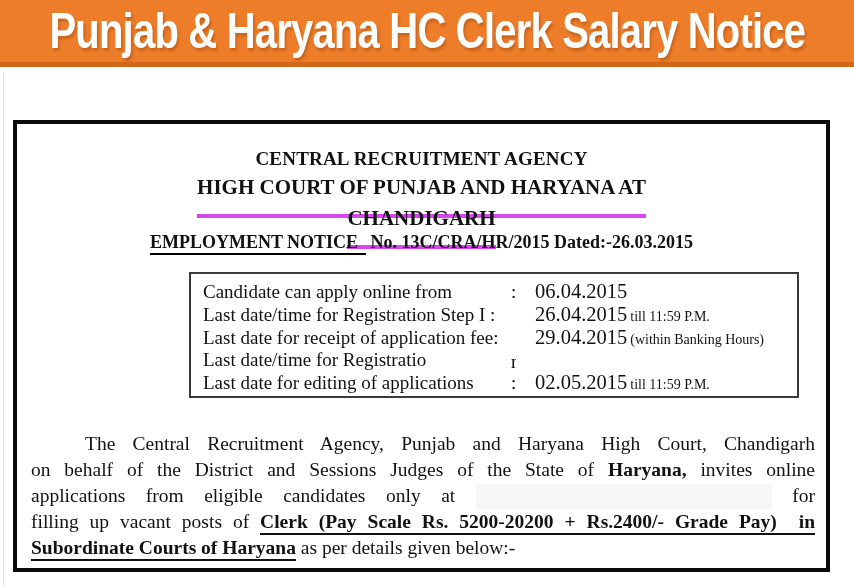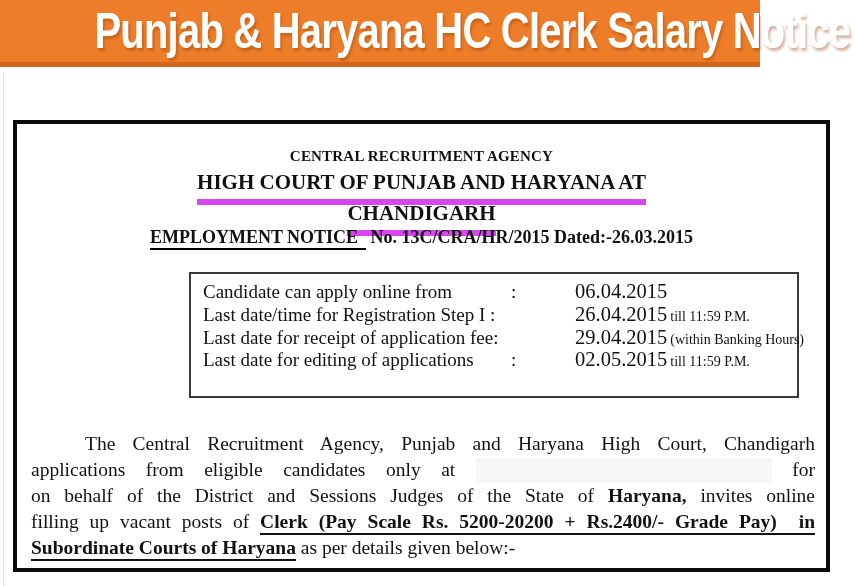--- a/index.html
+++ b/index.html
@@ -1,22 +1,22 @@
 <!DOCTYPE html>
 <html><head>
 <meta charset="utf-8">
 <style>
   * { margin:0; padding:0; box-sizing:border-box; }
   html,body { width:854px; height:586px; background:#ffffff; overflow:hidden;
               font-family:"Liberation Serif", serif; color:#111; }
 
   
-  .banner { position:absolute; left:0; top:0; width:760px; height:67px;
+  .banner { position:absolute; left:0; top:0; width:854px; height:67px;
             background:#ee7d2a; border-bottom:5px solid #d2661b;
-            display:flex; align-items:center; }
+            display:flex; align-items:center; justify-content:center; }
   .banner-title { font-family:"Liberation Sans", sans-serif; font-weight:bold;
                   font-size:50px; color:#ffffff; white-space:nowrap;
                   letter-spacing:-1px; line-height:62px;
                   transform:scaleX(0.80); transform-origin:center center;
                   text-shadow:2px 3px 3px rgba(140,60,0,0.38); }
 
   
   .page-edge { position:absolute; left:3px; top:72px; width:1px; height:514px;
                background:#e6e6e6; }
 
@@ -27,37 +27,37 @@
   
   .logo { position:absolute; left:50px; top:408px; white-space:nowrap;
           font-family:"DejaVu Sans", sans-serif; font-weight:bold;
           font-size:52px; letter-spacing:-1px;
           transform:rotate(-90deg) scale(0.76,1); transform-origin:0 0; }
   .logo .black { color:#1d1d1d; }
   .logo .orange { color:#e96d14; }
 
   
   .head-block { position:absolute; left:0; top:24px; width:809px; text-align:center; }
-  .agency { font-size:15px; font-weight:bold; letter-spacing:0.2px; }
+  .agency { font-size:19px; font-weight:bold; letter-spacing:0.2px; }
   .court-line { font-size:21px; font-weight:bold; line-height:28px; margin-top:3px; }
-  .court-line span { border-bottom:6px solid #d946ef; padding-bottom:5px; }
+  .court-line span { border-bottom:4px solid #d946ef; padding-bottom:15px; }
   .notice-line { font-size:18px; font-weight:bold; }
   .notice-line .nl-label { border-bottom:2px solid #000; padding:0 8px 1px 0; }
 
   
   .schedule { position:absolute; left:172px; top:148px; width:610px; height:126px;
               border:2px solid #3a3a3a; padding:7px 0 0 12px; font-size:19px; }
   .s-row { position:relative; height:22.8px; white-space:nowrap; }
   .s-lbl { display:inline-block; min-width:308px; }
   .s-sep { display:inline-block; width:14px; }
   .s-sep:empty { width:0; }
   .s-clip { display:inline-block; width:5px; height:20px; overflow:hidden;
             vertical-align:bottom; }
   .s-clip:empty { display:none; }
-  .s-val { position:absolute; left:372px; top:-1px; font-size:20.5px; }
+  .s-val { position:absolute; left:332px; top:-1px; font-size:20.5px; }
   .s-note { font-size:14px; margin-left:3px; }
 
   
   .para { position:absolute; left:14px; top:307px; width:784px;
           font-size:19.5px; line-height:26px; }
   .p-line { text-align:justify; text-align-last:justify; white-space:normal; }
   .p-line.first { text-indent:54px; }
   .p-line.last { text-align-last:left; }
   .b { font-weight:bold; }
   .bu { font-weight:bold; border-bottom:2px solid #111; padding-bottom:1px; }
@@ -81,24 +81,25 @@
     <div class="agency">CENTRAL RECRUITMENT AGENCY</div>
     <div class="court-line"><span>HIGH COURT OF PUNJAB AND HARYANA AT</span></div>
     <div class="court-line"><span>CHANDIGARH</span></div>
     <div class="notice-line"><span class="nl-label">EMPLOYMENT NOTICE</span> <span>No. 13C/CRA/HR/2015 Dated:-26.03.2015</span></div>
   </div>
 
   <div class="schedule">
     <div class="s-row"><span class="s-lbl">Candidate can apply online from</span><span class="s-sep">:</span><span class="s-val"><span>06.04.2015</span><span class="s-note"></span></span></div>
     <div class="s-row"><span class="s-lbl">Last date/time for Registration Step I :</span><span class="s-sep"></span><span class="s-val"><span>26.04.2015</span><span class="s-note">till 11:59 P.M.</span></span></div>
     <div class="s-row"><span class="s-lbl">Last date for receipt of application fee:</span><span class="s-sep"></span><span class="s-val"><span>29.04.2015</span><span class="s-note">(within Banking Hours)</span></span></div>
+    <div class="s-row"><span class="s-lbl">Last date/time for Registratio</span><span class="s-sep"></span><span class="s-clip">n</span><span class="s-val"><span></span><span class="s-note"></span></span></div>
     <div class="s-row"><span class="s-lbl">Last date for editing of applications</span><span class="s-sep">:</span><span class="s-val"><span>02.05.2015</span><span class="s-note">till 11:59 P.M.</span></span></div>
   </div>
 
   <div class="para">
     <div class="p-line first">The Central Recruitment Agency, Punjab and Haryana High Court, Chandigarh</div>
+    <div class="p-line"><span>on behalf of the District and Sessions Judges of the State of </span><span class="b">Haryana,</span><span> invites online</span></div>
     <div class="p-line"><span>applications from eligible candidates only at </span><span class="redacted"></span><span> for</span></div>
-    <div class="p-line"><span>on behalf of the District and Sessions Judges of the State of </span><span class="b">Haryana,</span><span> invites online</span></div>
     <div class="p-line"><span>filling up vacant posts of </span><span class="bu">Clerk (Pay Scale Rs. 5200-20200 + Rs.2400/- Grade Pay)&nbsp; in</span></div>
     <div class="p-line last"><span class="bu">Subordinate Courts of Haryana</span><span> as per details given below:-</span></div>
   </div>
 
 </div>
 
 </body></html>

